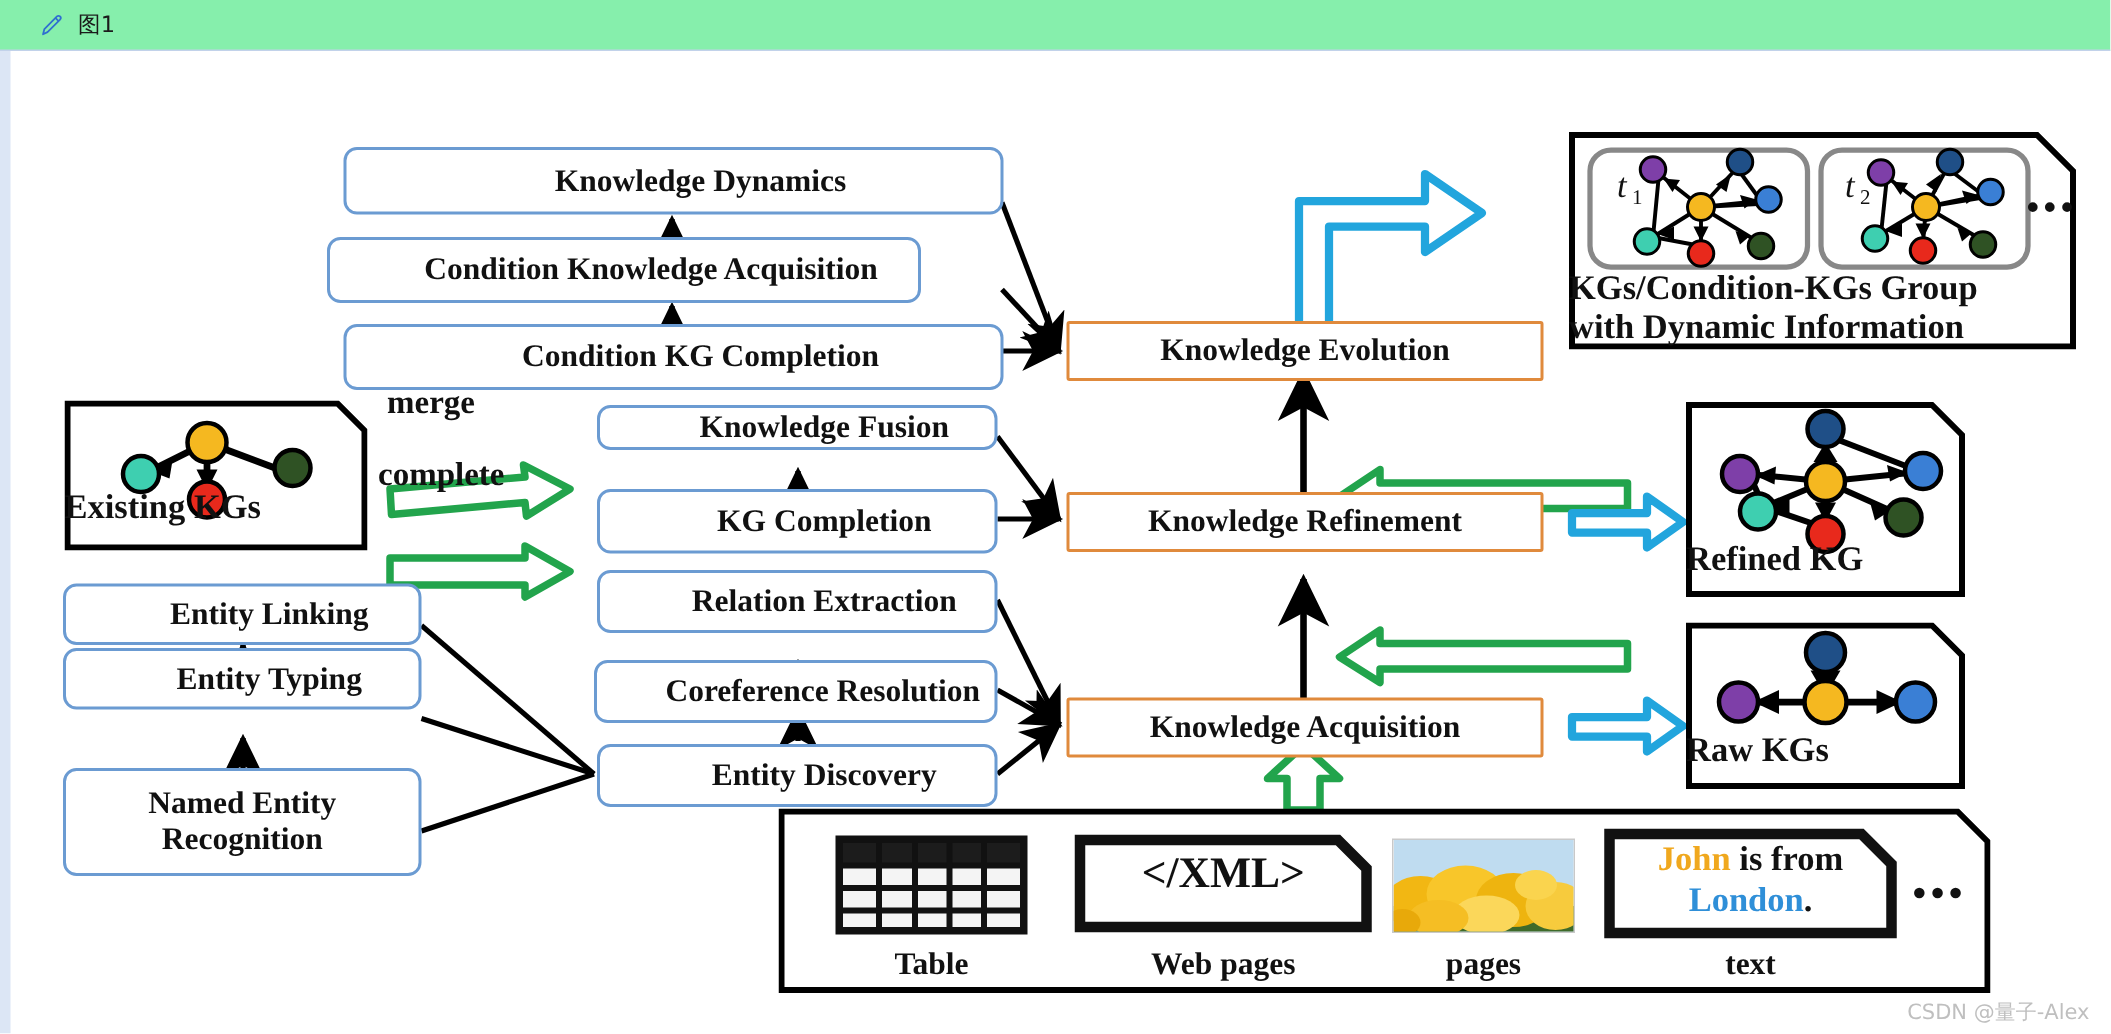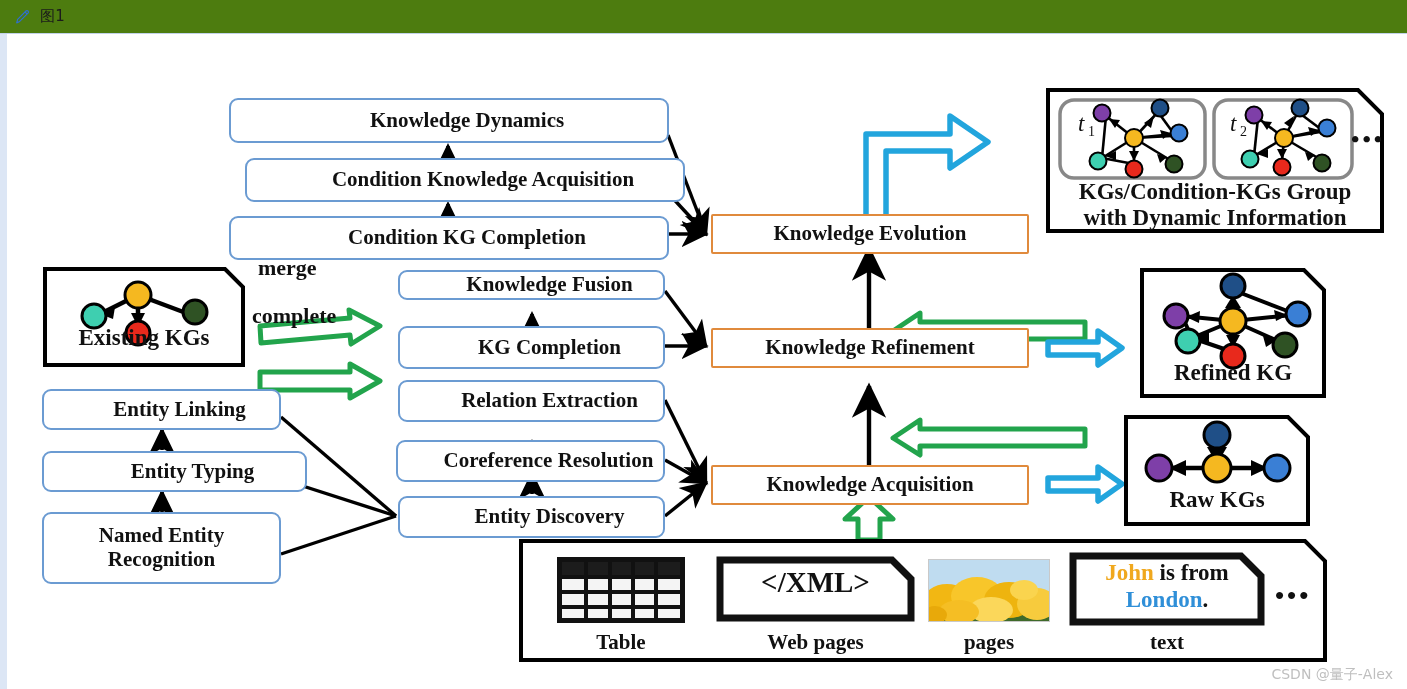--- a/index.html
+++ b/index.html
@@ -8,22 +8,22 @@
     width: 1407px; height: 689px;
     background: #ffffff;
     font-family: "Liberation Serif", "DejaVu Serif", serif;
     overflow: hidden;
   }
   #root { position: relative; width: 1407px; height: 689px; background: #fff; }
 
   
   #header {
     position: absolute; left: 0; top: 0; width: 1407px; height: 34px;
-    background: #4d7c0f; border-bottom: 1px solid #c2d2ea;
-    display: flex; align-items: center; padding-left: 14px; gap: 8px;
+    background: #86efac; border-bottom: 1px solid #c2d2ea;
+    display: flex; align-items: center; padding-left: 26px; gap: 8px;
   }
   #header .pencil { width: 18px; height: 18px; display: block; }
   #header .htitle {
     font-family: "DejaVu Sans", "Liberation Sans", sans-serif;
     font-size: 15px; color: #1b1b1b; letter-spacing: .2px;
   }
   
   #leftstrip {
     position: absolute; left: 0; top: 34px; width: 7px; height: 655px;
     background: #dce6f5;
@@ -52,21 +52,21 @@
   .box.orange {
     border: 2px solid #e08a3c; border-radius: 2px;
     font-size: 21px;
   }
 
   
   .panel { position: absolute; }
   .panel svg { position: absolute; left: 0; top: 0; }
   .panel .caption {
     position: absolute; left: 0; width: 100%;
-    text-align: center; font-weight: bold; color: #111;
+    font-weight: bold; color: #111;
     white-space: nowrap;
   }
 
   
   #wires { position: absolute; left: 0; top: 0; width: 1407px; height: 655px; }
 
   
   .srclabel {
     position: absolute; text-align: center; font-weight: bold;
     color: #111; font-size: 21px; white-space: nowrap;
@@ -189,31 +189,31 @@
       </g>
 
       <g>
         <path d="M1048 444 L1098 444 L1098 433 L1122 450 L1098 467 L1098 457 L1048 457 Z" fill="#ffffff" stroke="#22a5dd" stroke-width="5.5" stroke-linejoin="round"></path>
       </g>
     </svg>
 
     <div class="box blue" style="left:42px; top:355px; width:239px; height:41px;">
       <span>Entity Linking</span>
     </div>
-    <div class="box blue" style="left:42px; top:417px; width:265px; height:41px;">
+    <div class="box blue" style="left:42px; top:398px; width:239px; height:41px;">
       <span>Entity Typing</span>
     </div>
     <div class="box blue two-line" style="left:42px; top:478px; width:239px; height:72px; padding:0 8px;">
       <span>Named Entity Recognition</span>
     </div>
 
     <div class="box blue" style="left:229px; top:64px; width:440px; height:45px;">
       <span>Knowledge Dynamics</span>
     </div>
-    <div class="box blue" style="left:245px; top:124px; width:440px; height:44px;">
+    <div class="box blue" style="left:218px; top:124px; width:396px; height:44px;">
       <span>Condition Knowledge Acquisition</span>
     </div>
     <div class="box blue" style="left:229px; top:182px; width:440px; height:44px;">
       <span>Condition KG Completion</span>
     </div>
 
     <div class="box blue" style="left:398px; top:236px; width:267px; height:30px;">
       <span>Knowledge Fusion</span>
     </div>
     <div class="box blue" style="left:398px; top:292px; width:267px; height:43px;">
@@ -327,21 +327,21 @@
         <circle cx="236" cy="79" r="8.5" fill="#e8291c" stroke="#000" stroke-width="2"></circle>
         <circle cx="276" cy="75" r="8.5" fill="#2f5224" stroke="#000" stroke-width="2"></circle>
         <text x="184" y="43" font-family="Liberation Serif, serif" font-style="italic" font-size="23" fill="#111">t</text>
         <text x="194" y="48" font-family="Liberation Serif, serif" font-size="14" fill="#111">2</text>
       </svg>
       <div class="ellipsis" style="left:305px; top:38px; font-size:24px;">•••</div>
       <div class="caption" style="top:91px; font-size:23px;">KGs/Condition-KGs Group</div>
       <div class="caption" style="top:117px; font-size:23px;">with Dynamic Information</div>
     </div>
 
-    <div class="panel" style="left:1124px; top:234px; width:186px; height:130px;margin-left:16px;">
+    <div class="panel" style="left:1124px; top:234px; width:186px; height:130px;">
       <svg width="186" height="130" viewBox="0 0 186 130">
         <path d="M2 2 L164 2 L184 22 L184 128 L2 128 Z" fill="#fff" stroke="#000" stroke-width="4"></path>
         <g stroke="#000" stroke-width="4" fill="none">
           <path d="M93 53 L93 22"></path>
             <path d="M93 53 L42 48"></path>
             <path d="M93 53 L152 47"></path>
           <path d="M93 53 L52 70"></path>
             <path d="M93 53 L93 84"></path>
             <path d="M93 53 L140 74"></path>
           <path d="M93 22 L150 44"></path>

